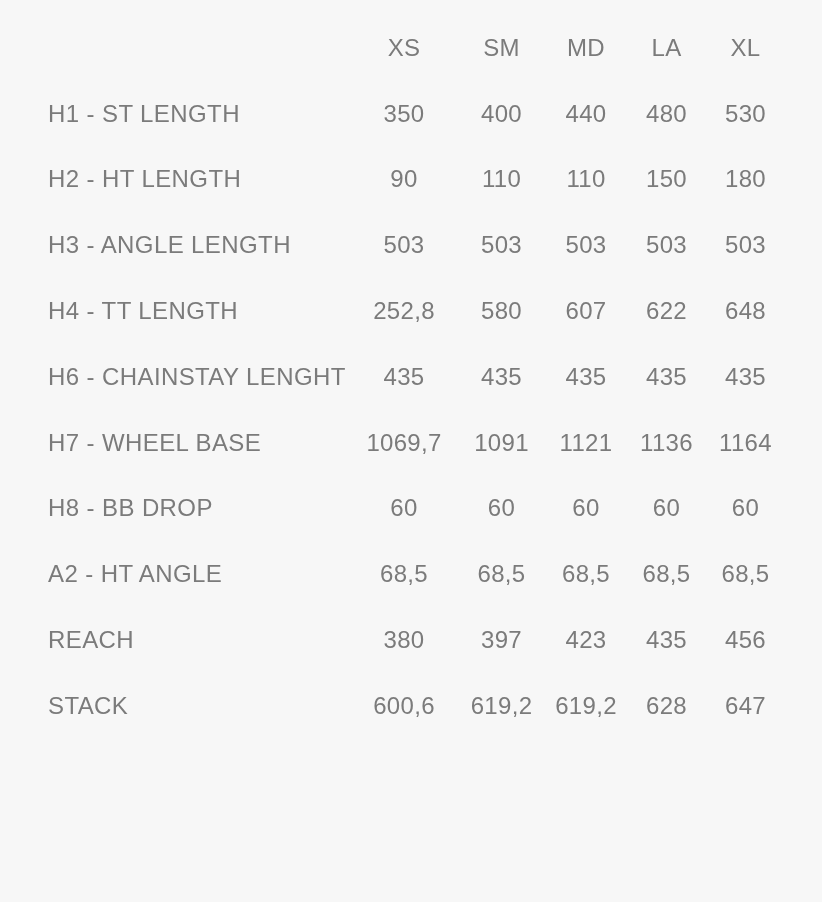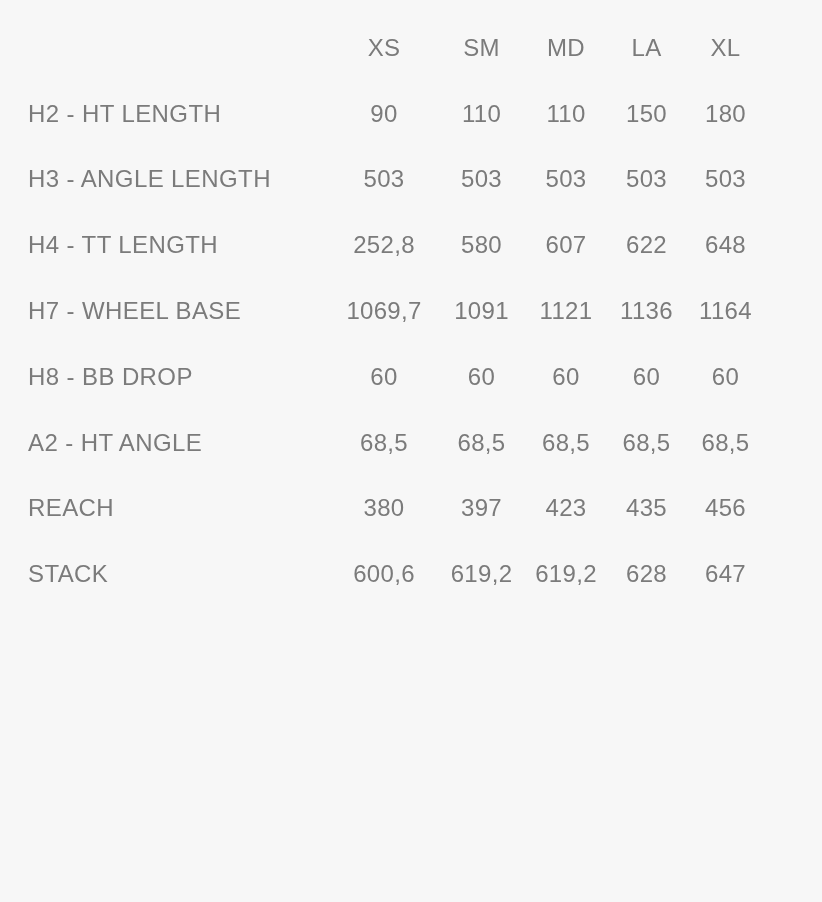--- a/index.html
+++ b/index.html
@@ -10,21 +10,21 @@
     width: 822px;
     height: 902px;
     background: #f7f7f7;
     font-family: "Liberation Sans", "DejaVu Sans", sans-serif;
     color: #7b7b7b;
     overflow: hidden;
   }
   table.geometry {
     border-collapse: collapse;
     table-layout: fixed;
-    margin: 15px 0 0 28px;
+    margin: 15px 0 0 48px;
   }
   table.geometry th,
   table.geometry td {
     font-weight: normal;
     font-size: 24px;
     height: 65.8px;
     padding: 0;
     vertical-align: middle;
     white-space: nowrap;
   }
@@ -54,20 +54,28 @@
       <th class="row-label"></th>
       <th class="size-h">XS</th>
       <th class="size-h">SM</th>
       <th class="size-h">MD</th>
       <th class="size-h">LA</th>
       <th class="size-h">XL</th>
     </tr>
   </thead>
   <tbody>
     <tr>
+      <td class="row-label">H1 - ST LENGTH</td>
+      <td class="val">350</td>
+      <td class="val">400</td>
+      <td class="val">440</td>
+      <td class="val">480</td>
+      <td class="val">530</td>
+    </tr>
+    <tr>
       <td class="row-label">H2 - HT LENGTH</td>
       <td class="val">90</td>
       <td class="val">110</td>
       <td class="val">110</td>
       <td class="val">150</td>
       <td class="val">180</td>
     </tr>
     <tr>
       <td class="row-label">H3 - ANGLE LENGTH</td>
       <td class="val">503</td>
@@ -76,20 +84,28 @@
       <td class="val">503</td>
       <td class="val">503</td>
     </tr>
     <tr>
       <td class="row-label">H4 - TT LENGTH</td>
       <td class="val">252,8</td>
       <td class="val">580</td>
       <td class="val">607</td>
       <td class="val">622</td>
       <td class="val">648</td>
+    </tr>
+    <tr>
+      <td class="row-label">H6 - CHAINSTAY LENGHT</td>
+      <td class="val">435</td>
+      <td class="val">435</td>
+      <td class="val">435</td>
+      <td class="val">435</td>
+      <td class="val">435</td>
     </tr>
     <tr>
       <td class="row-label">H7 - WHEEL BASE</td>
       <td class="val">1069,7</td>
       <td class="val">1091</td>
       <td class="val">1121</td>
       <td class="val">1136</td>
       <td class="val">1164</td>
     </tr>
     <tr>

